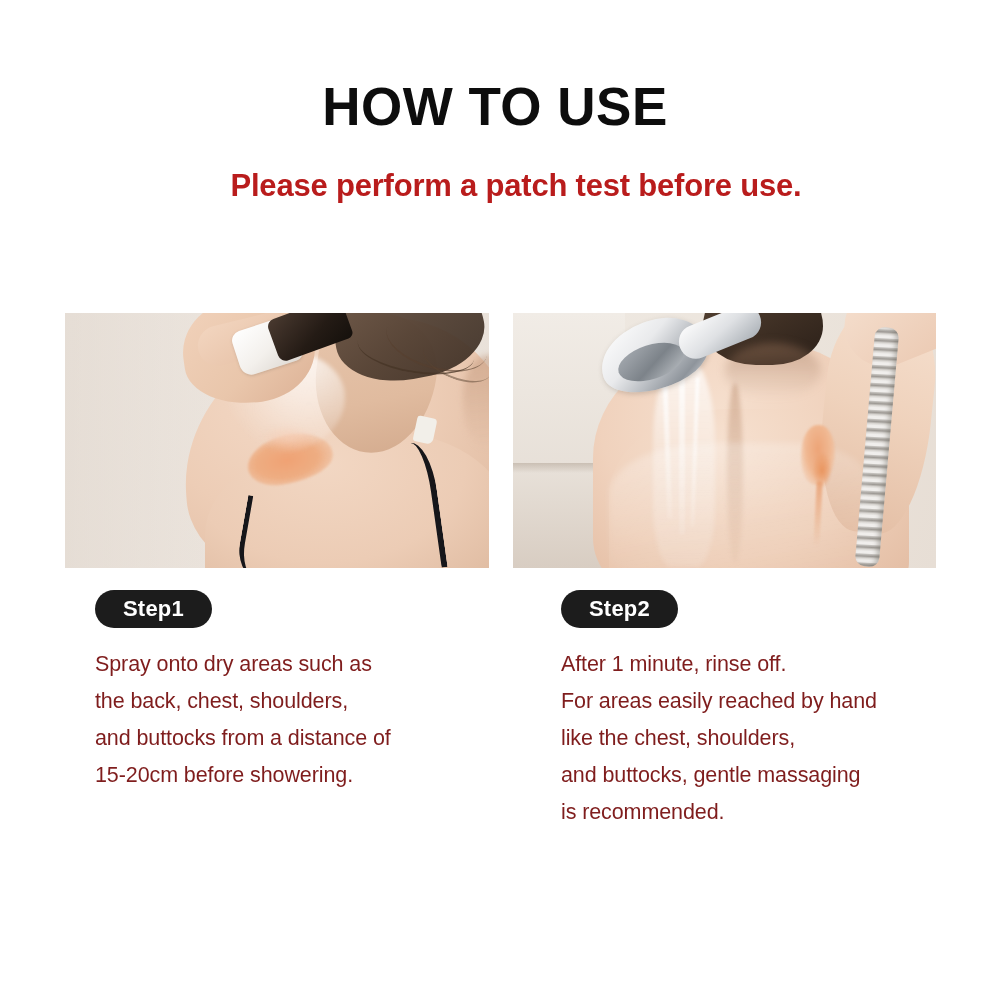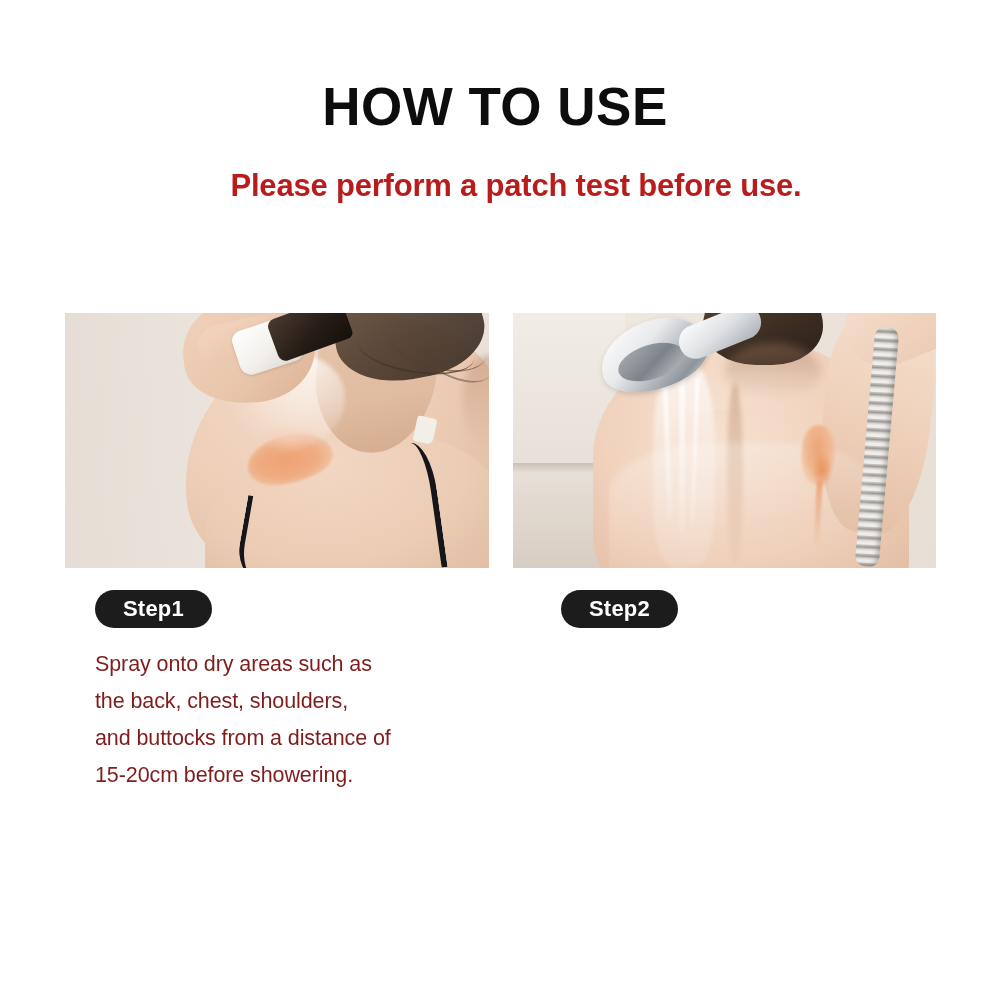--- a/index.html
+++ b/index.html
@@ -394,15 +394,20 @@
   <div class="step-col step-col-left">
     <div class="badge">Step1</div>
     <div class="step-body">Spray onto dry areas such as
 the back, chest, shoulders,
 and buttocks from a distance of
 15-20cm before showering.</div>
   </div>
 
   <div class="step-col step-col-right">
     <div class="badge">Step2</div>
+    <div class="step-body">After 1 minute, rinse off.
+For areas easily reached by hand
+like the chest, shoulders,
+and buttocks, gentle massaging
+is recommended.</div>
   </div>
 
 </div>
 
 </body></html>

